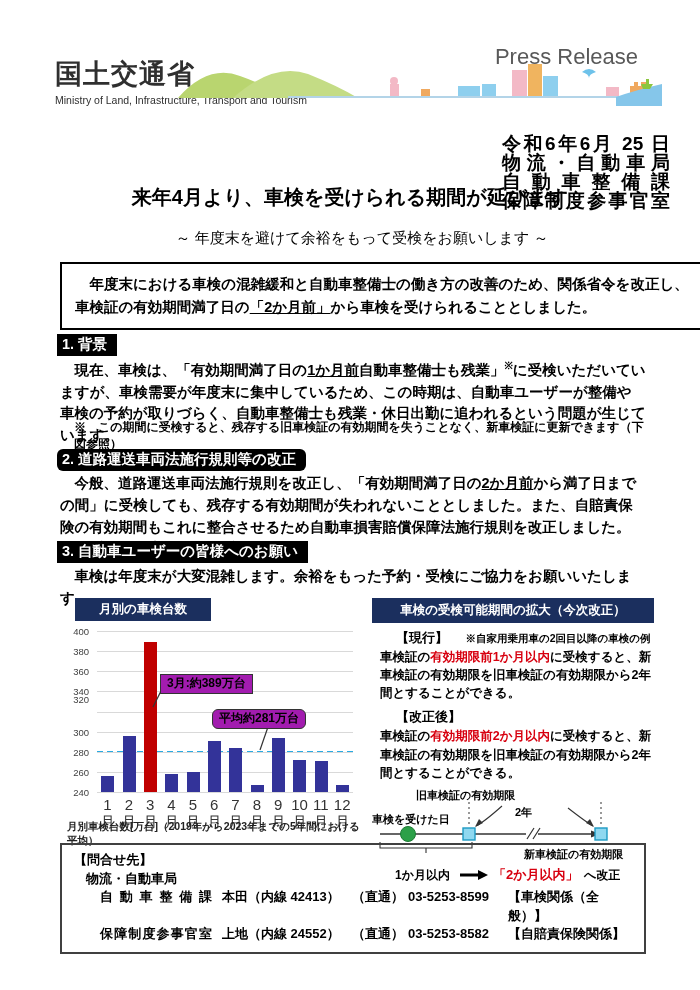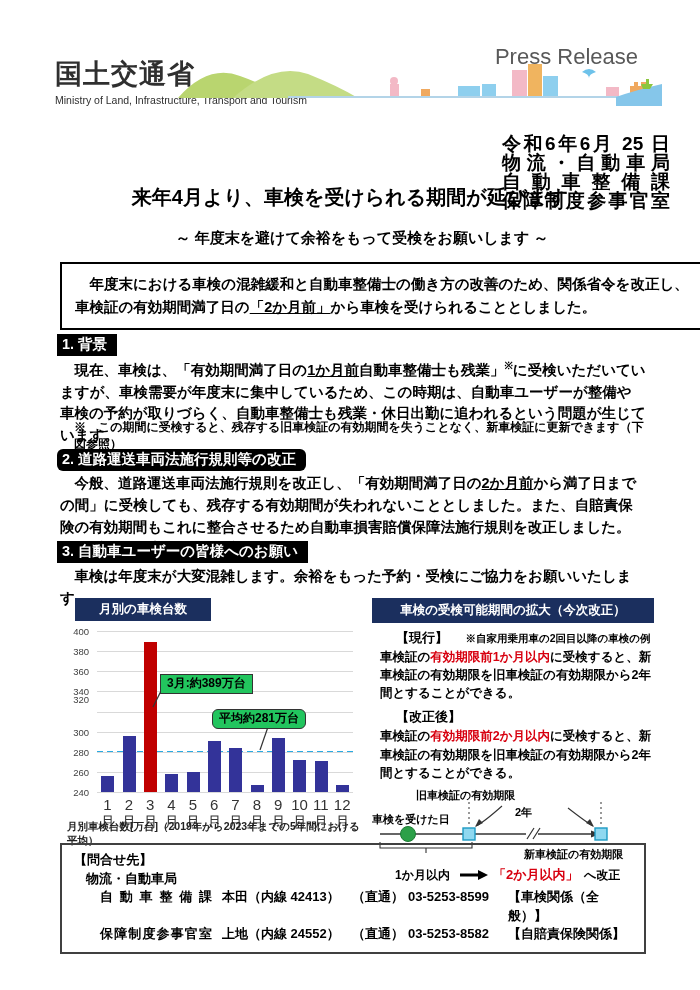--- a/index.html
+++ b/index.html
@@ -13,21 +13,21 @@
   .logo { position:absolute; left:55px; top:56px; }
   .logo-jp { font-size:27px; font-weight:bold; color:#2f2f2f; letter-spacing:1px; }
   .logo-en { font-size:10.5px; color:#2f2f2f; margin-top:2px; }
   .press { position:absolute; right:62px; top:44px; font-size:22px; color:#595959; }
   .skyline { position:absolute; left:178px; top:56px; }
   
   .date-block { position:absolute; right:30px; top:134px; width:168px; font-size:19px; font-weight:600; line-height:19px; }
   .date-block div { text-align:justify; text-align-last:justify; }
   
   .title { position:absolute; left:0; top:184px; width:100%; text-align:center; font-size:20px; font-weight:bold; }
-  .subtitle { position:absolute; left:0; top:229px; width:100%; text-align:center; font-size:15px; font-weight:bold;padding-left:24px; }
+  .subtitle { position:absolute; left:0; top:229px; width:100%; text-align:center; font-size:15px; font-weight:normal;padding-left:24px; }
   
   .summary-box {
     position:absolute; left:60px; top:262px; width:648px;
     border:2px solid #000; padding:9px 13px; font-size:14.5px; font-weight:600; line-height:1.6;
   }
   .bold-underline { font-weight:bold; text-decoration:underline; }
   
   .sec-heading {
     position:absolute; left:57px; display:inline-block;
     background:#000; color:#fff; font-weight:bold; font-size:14.5px;
@@ -42,21 +42,21 @@
     font-size:12.5px; font-weight:bold; text-align:center; padding:3px 0; }
   .plot { position:absolute; left:32px; top:33px; width:256px; height:161px; }
   .gridline { position:absolute; left:0; width:256px; height:1px; background:#d9d9d9; }
   .bar { position:absolute; bottom:0; width:13px; }
   .avgline { position:absolute; left:0; width:256px; border-top:2px dashed #29abe2; }
   .ylabels { position:absolute; left:0; top:33px; width:28px; height:161px; }
   .ytick { position:absolute; right:4px; font-size:9.5px; color:#404040; }
   .xlabels { position:absolute; left:32px; top:198px; width:256px; }
   .xtick { position:absolute; width:21px; text-align:center; font-size:15px; color:#333; }
   .chart-caption { position:absolute; left:2px; top:222px; width:300px; font-size:10.5px; font-weight:600; color:#222; }
-  .callout { position:absolute; background:#22c55e; border:1.5px solid #333; font-size:12px; font-weight:bold;
+  .callout { position:absolute; background:#a21caf; border:1.5px solid #333; font-size:12px; font-weight:bold;
     padding:0 6px 1px 6px; white-space:nowrap; }
   .leader-svg { position:absolute; left:32px; top:33px; pointer-events:none; }
   
   .right-panel { position:absolute; left:372px; top:598px; width:296px; }
   .rp-title { width:282px; background:#1b2f5e; color:#fff; font-size:12.5px; font-weight:bold;
     text-align:center; padding:3px 0; border:1px solid #1b2f5e; }
   .rp-row { margin-top:6px; font-size:12.5px; }
   .rp-label { font-weight:bold; font-size:13px;margin-left:24px; }
   .rp-note { font-size:10.5px; font-weight:600; margin-left:14px; }
   .rp-body { margin:1px 0 0 8px; font-size:12.5px; font-weight:600; line-height:1.45; width:282px; }

